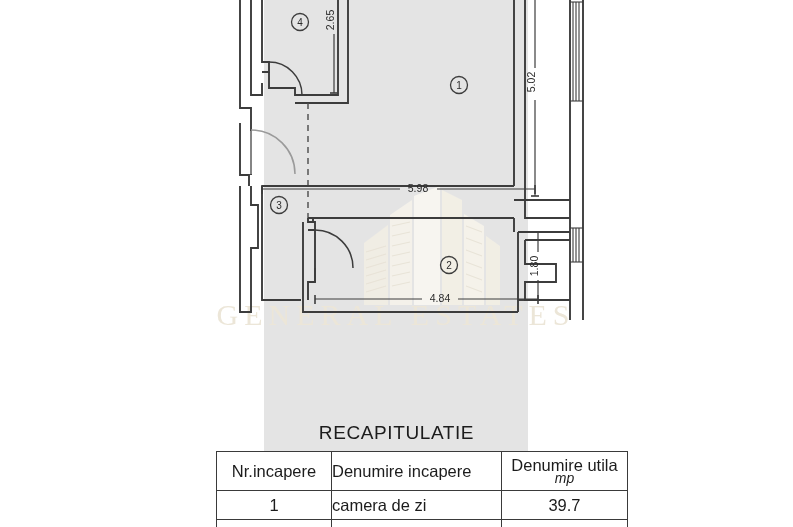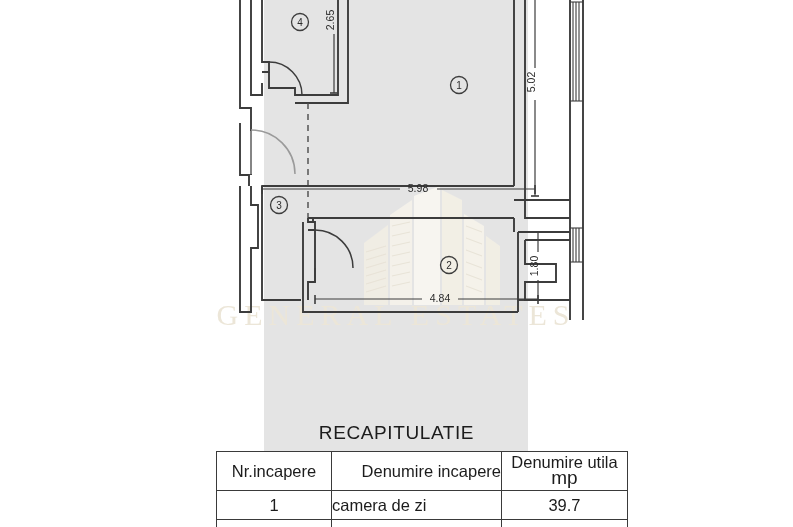--- a/index.html
+++ b/index.html
@@ -84,24 +84,24 @@
     line-height: 1.02;
   }
   .col-nr     { width: 115px; }
   .col-name   { width: 170px; }
   .col-area   { width: 126px; }
   th.h-nr, th.h-name, th.h-area {
     height: 38px;
     vertical-align: middle;
   }
   th.h-nr   { text-align: center; }
-  th.h-name { text-align: right; padding-left: 8px; }
+  th.h-name { text-align: left; padding-left: 8px; }
   th.h-area { text-align: center; }
   .h-area-main { display: block; }
-  .h-area-sub  { display: block; font-size: 19px; margin-top: -3px;}
+  .h-area-sub  { display: block; font-size: 14px; margin-top: -3px; font-style: italic;}
   td.c-nr   { text-align: center; height: 28px; vertical-align: middle;}
   td.c-name { text-align: left; padding-left: 8px; height: 28px; vertical-align: middle;}
   td.c-area { text-align: center; height: 28px; vertical-align: middle;}
 </style>
 </head>
 <body>
 
 <div id="page">
 
   <div class="wm-band"></div>

